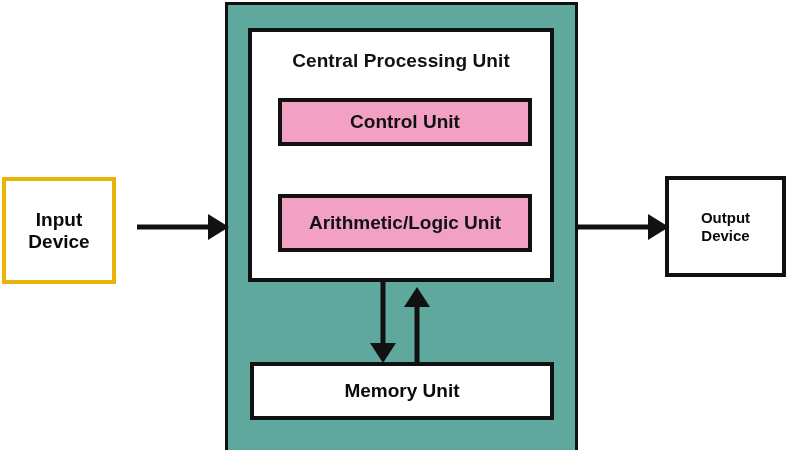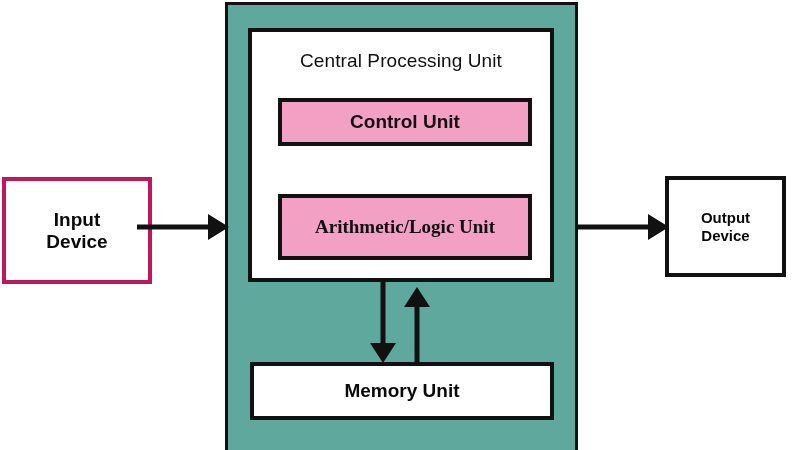--- a/index.html
+++ b/index.html
@@ -46,21 +46,21 @@
     border: 4px solid #111111;
     display: block;
   }
   #cpu-title {
     position: absolute;
     left: 0;
     top: 18px;
     width: 100%;
     text-align: center;
     font-size: 19px;
-    font-weight: normal;
+    font-weight: bold;
     color: #111111;
     letter-spacing: 0.1px;
   }
   
   .pink-box {
     position: absolute;
     box-sizing: border-box;
     background: #f2a0c4;
     border: 4px solid #111111;
     display: flex;
@@ -73,41 +73,40 @@
   #control-unit {
     left: 26px;
     top: 66px;
     width: 254px;
     height: 48px;
   }
   #alu-unit {
     left: 26px;
     top: 162px;
     width: 254px;
-    height: 66px;
-    font-family: Liberation Serif, serif;
+    height: 58px;
   }
   
   #memory-unit {
     left: 250px;
     top: 362px;
     width: 304px;
     height: 58px;
     background: #ffffff;
     border: 4px solid #111111;
     font-size: 19px;
   }
   
   #input-device {
     left: 2px;
     top: 177px;
-    width: 150px;
+    width: 114px;
     height: 107px;
     background: #ffffff;
-    border: 4px solid #be185d;
+    border: 4px solid #eab308;
     font-size: 19px;
     flex-direction: column;
   }
   #output-device {
     left: 665px;
     top: 176px;
     width: 121px;
     height: 101px;
     background: #ffffff;
     border: 4px solid #111111;

